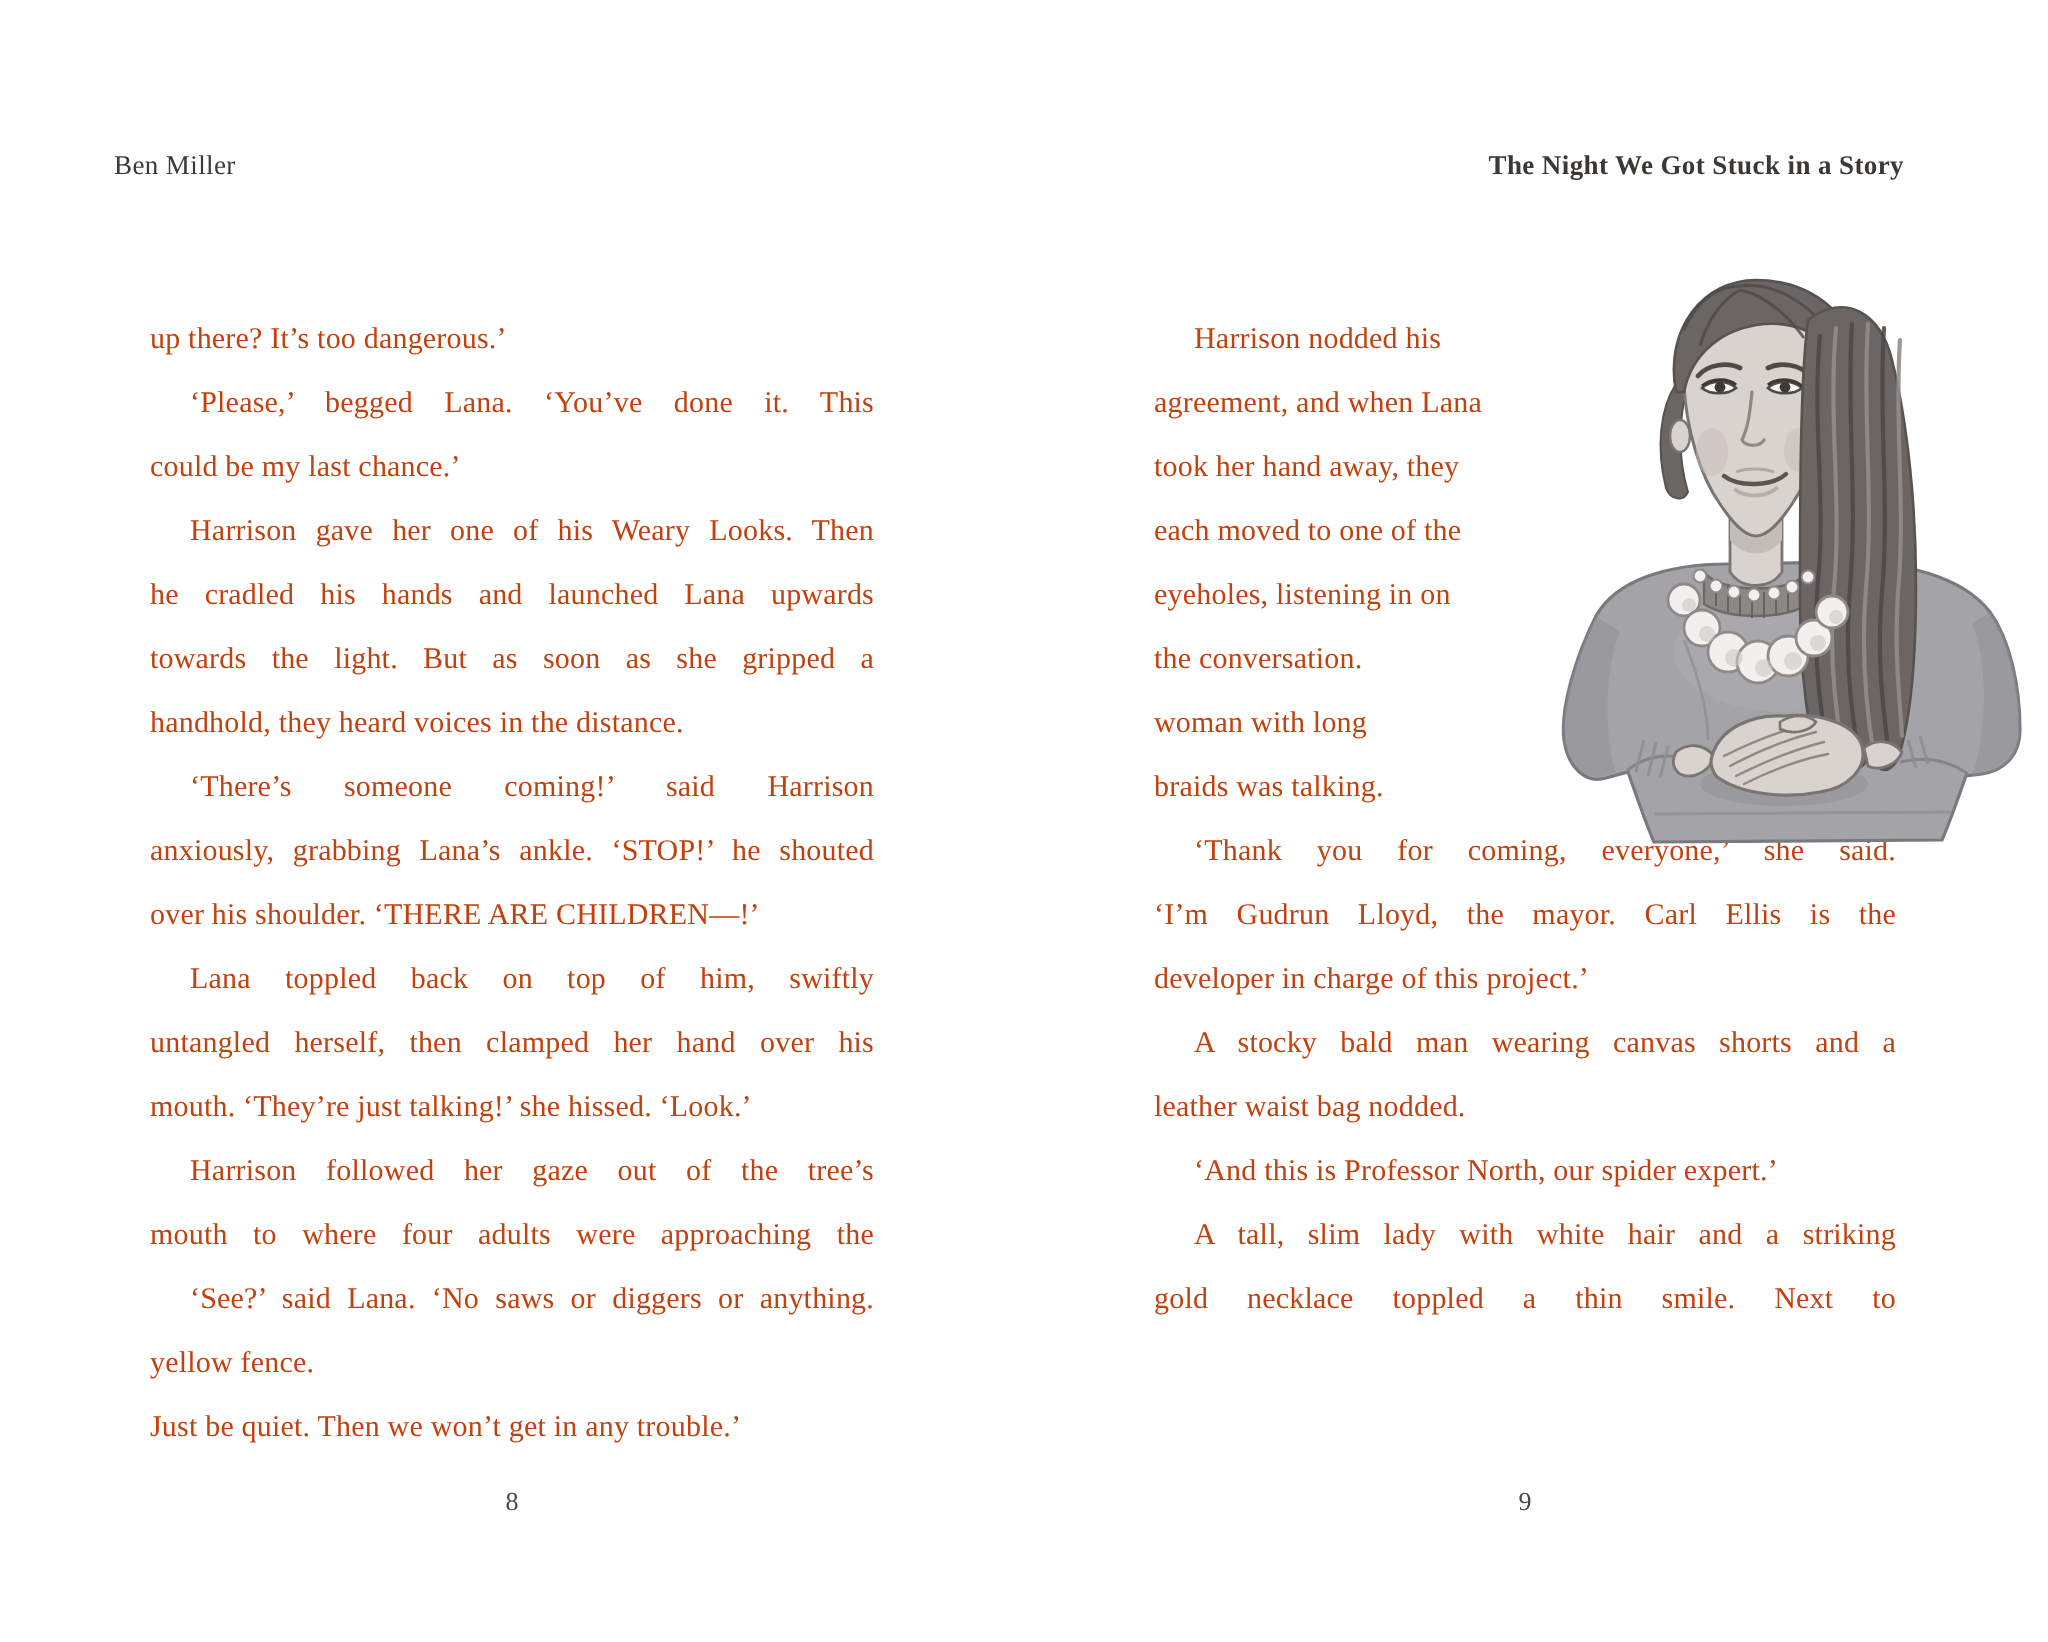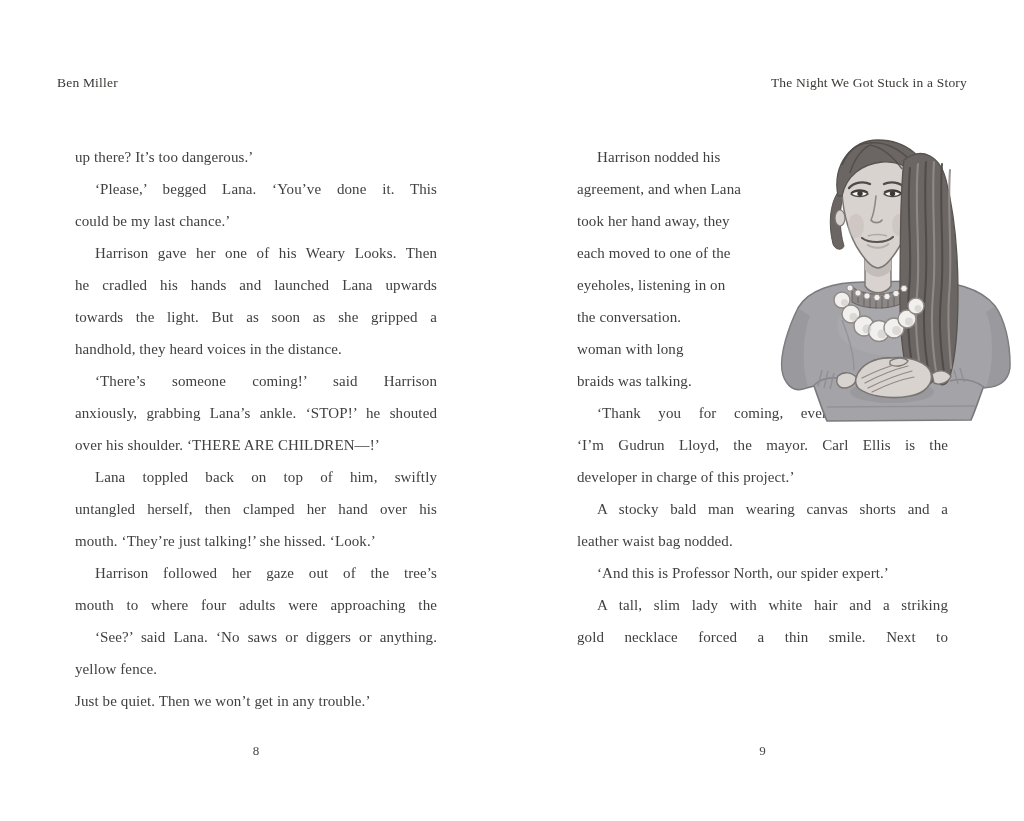--- a/index.html
+++ b/index.html
@@ -12,25 +12,25 @@
     color: #44403d;
   }
   .abs { position: absolute; margin-top: 24px; }
   .running-header {
     top: 51px;
     font-size: 13.5px;
     letter-spacing: 0.2px;
     color: #3b3835;
   }
   #header-author { left: 57px; }
-  #header-title  { right: 57px; }
+  #header-title  { right: 72px; font-weight: bold; }
   .text-col {
-    top: 117px;
+    top: 130px;
     font-size: 15px;
-    color: #404040;
+    color: #c2410c;
   }
   #left-text  { left: 75px;  width: 362px; }
   #right-text { left: 577px; width: 371px; font-family: Liberation Serif, serif; }
   .line {
     height: 32px;
     line-height: 32px;
     overflow: hidden;
     letter-spacing: 0.1px;
   }
   .line.ind  { text-indent: 20px; }
@@ -92,21 +92,21 @@
     <div class="line">the conversation.</div>
     <div class="line">woman with long</div>
     <div class="line">braids was talking.</div>
     <div class="line just ind">‘Thank you for coming, everyone,’ she said.</div>
     <div class="line just">‘I’m Gudrun Lloyd, the mayor. Carl Ellis is the</div>
     <div class="line">developer in charge of this project.’</div>
     <div class="line just ind">A stocky bald man wearing canvas shorts and a</div>
     <div class="line">leather waist bag nodded.</div>
     <div class="line ind">‘And this is Professor North, our spider expert.’</div>
     <div class="line just ind">A tall, slim lady with white hair and a striking</div>
-    <div class="line just">gold necklace forced a thin smile. Next to</div>
+    <div class="line just">gold necklace toppled a thin smile. Next to</div>
   </div>
 
 <div id="illustration-box" class="abs" role="img" aria-label="Grayscale watercolour illustration of a smiling woman with long dark braids falling over one shoulder, wearing a grey jumper and a chunky white bead necklace, hands clasped in front of her">
   <svg viewBox="0 0 244 296" xmlns="http://www.w3.org/2000/svg">
 
     <g>
       <path d="M66,62 C58,74 56,94 61,114 C63,120 70,121 72,116 C67,100 67,78 72,64 Z" fill="#6b6663" stroke="#57534f" stroke-width="1"></path>
     </g>
 
     <g>

